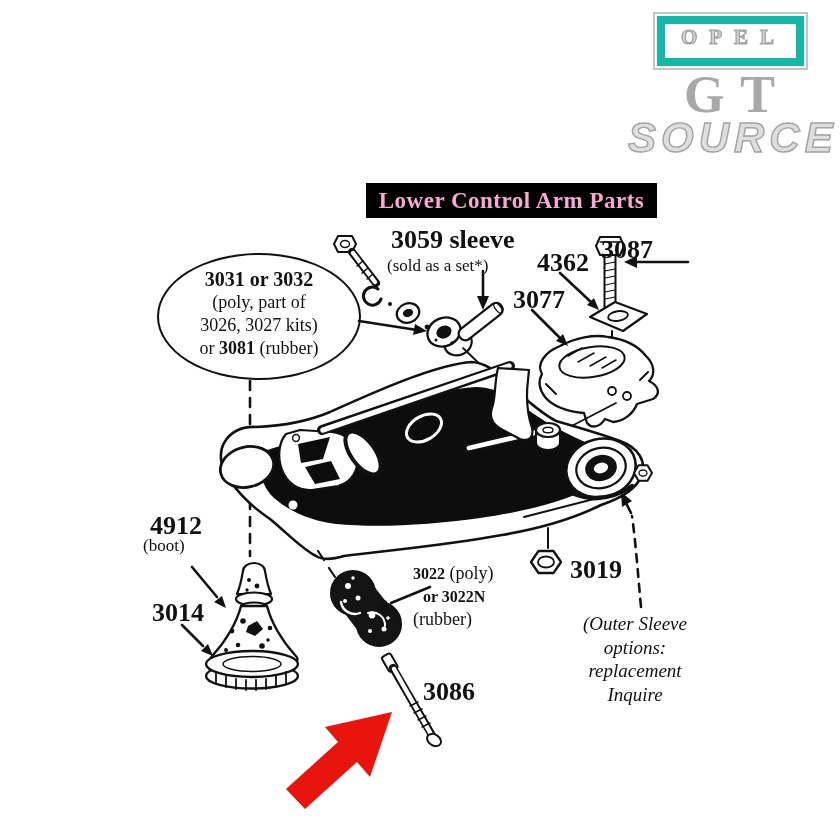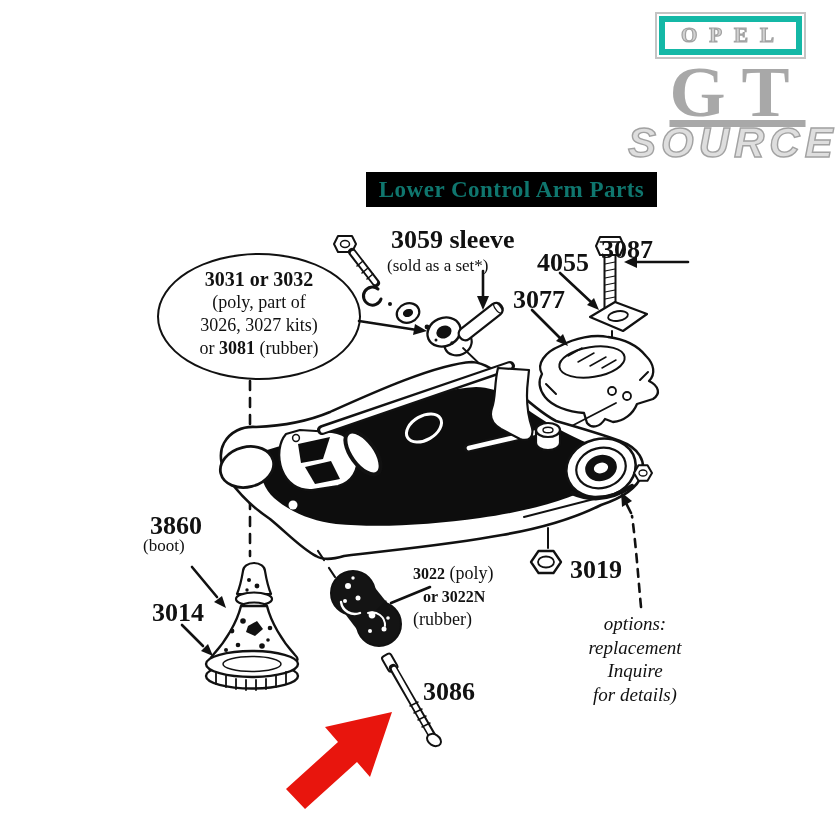--- a/index.html
+++ b/index.html
@@ -2,31 +2,31 @@
 <html><head>
 <meta charset="utf-8">
 <style>
   html,body{margin:0;padding:0;background:#ffffff;}
   .page{position:relative;width:840px;height:840px;background:#ffffff;overflow:hidden;
         font-family:"Liberation Serif", serif;color:#111;}
   svg{position:absolute;left:0;top:0;}
   
   .logo{position:absolute;left:628px;top:12px;width:205px;text-align:center;}
   .opel-box{display:inline-block;border:2px solid #c4c4c4;padding:2px;background:#fff;}
-  .opel-inner{border:6px solid #14b8a6;padding:1px 10px 1px 16px;}
+  .opel-inner{border:8px solid #14b8a6;padding:1px 10px 8px 16px;}
   .opel-text{font-weight:bold;font-size:21px;letter-spacing:12px;color:#d2d2d2;
              -webkit-text-stroke:1.2px #a2a2a2;font-family:"Liberation Serif",serif;}
-  .gt-text{font-weight:bold;font-size:72px;line-height:0.82;letter-spacing:16px;
-           color:#a8a8a8;font-family:"Liberation Serif",serif;margin-top:4px;margin-left:14px;text-decoration:underline;}
+  .gt-text{font-weight:bold;font-size:52px;line-height:0.82;letter-spacing:16px;
+           color:#a8a8a8;font-family:"Liberation Serif",serif;margin-top:4px;margin-left:14px;}
   .source-text{font-style:italic;font-weight:bold;font-size:42px;line-height:1;
            letter-spacing:5px;color:#dedede;-webkit-text-stroke:1.4px #a2a2a2;
            font-family:"Liberation Sans",sans-serif;margin-top:0;}
   
-  .title-bar{position:absolute;left:366px;top:172px;width:291px;height:35px;background:#000;
-             color:#0f766e;font-weight:bold;font-size:23px;text-align:center;line-height:35px;
+  .title-bar{position:absolute;left:366px;top:183px;width:291px;height:35px;background:#000;
+             color:#f9a8d4;font-weight:bold;font-size:23px;text-align:center;line-height:35px;
              letter-spacing:0.5px;}
   
   .callout{position:absolute;left:157px;top:253px;width:204px;height:127px;border:2.5px solid #111;
            border-radius:50%;box-sizing:border-box;text-align:center;padding-top:13px;
            font-size:18px;line-height:23px;}
   .callout .l1{font-weight:bold;font-size:20px;}
   .b{font-weight:bold;}
   
   .plabel{position:absolute;font-weight:bold;font-size:26px;white-space:nowrap;}
   .pnote{position:absolute;font-weight:normal;font-size:17px;white-space:nowrap;}
@@ -281,35 +281,35 @@
 
   <div class="callout">
     <div class="l1">3031 or 3032</div>
     <div>(poly, part of</div>
     <div>3026, 3027 kits)</div>
     <div><span>or </span><span class="b">3081</span><span> (rubber)</span></div>
   </div>
 
   <div class="plabel" style="left:391px;top:225px;">3059 sleeve</div>
   <div class="pnote" style="left:387px;top:256px;">(sold as a set*)</div>
-  <div class="plabel" style="left:537px;top:248px;">4055</div>
+  <div class="plabel" style="left:537px;top:248px;">4362</div>
   <div class="plabel" style="left:601px;top:235px;">3087</div>
   <div class="plabel" style="left:513px;top:285px;">3077</div>
-  <div class="plabel" style="left:150px;top:511px;">3860</div>
+  <div class="plabel" style="left:150px;top:511px;">4912</div>
   <div class="pnote" style="left:143px;top:536px;">(boot)</div>
   <div class="plabel" style="left:152px;top:598px;">3014</div>
   <div class="plabel" style="left:570px;top:555px;">3019</div>
   <div class="plabel" style="left:423px;top:677px;">3086</div>
 
   <div class="lbl-3022">
     <div><span class="num">3022</span><span> (poly)</span></div>
     <div class="num ind">or 3022N</div>
     <div>(rubber)</div>
   </div>
 
   <div class="sleeve-note">
+    <div>(Outer Sleeve</div>
     <div>options:</div>
     <div>replacement</div>
     <div>Inquire</div>
-    <div>for details)</div>
   </div>
 
 </div>
 
 </body></html>

